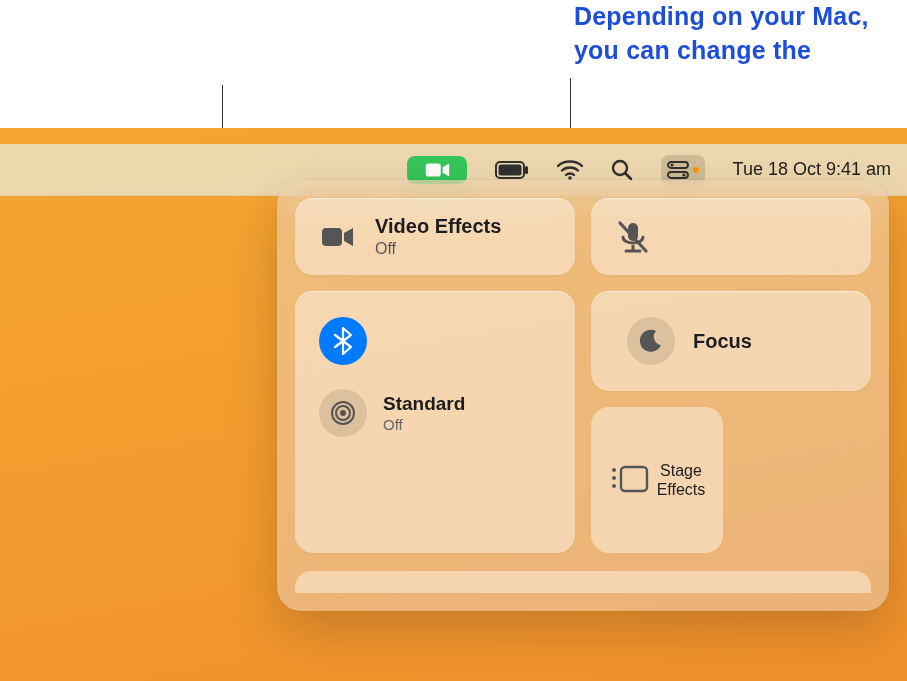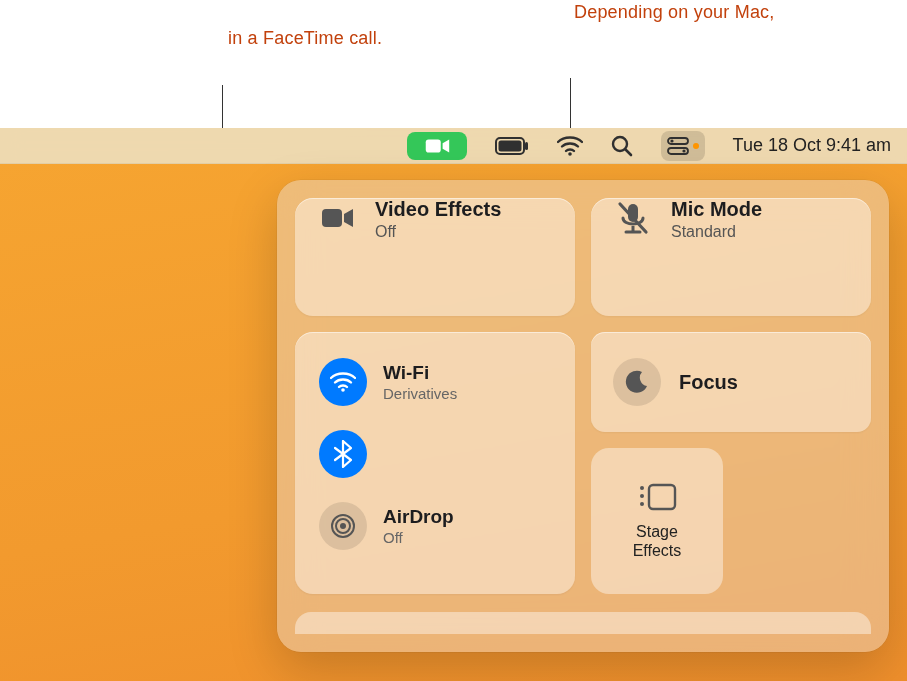--- a/index.html
+++ b/index.html
@@ -1,34 +1,34 @@
 <!DOCTYPE html>
 <html><head>
 <meta charset="utf-8">
 <style>
   * { box-sizing: border-box; margin: 0; padding: 0; }
   html, body { width: 907px; height: 681px; overflow: hidden; font-family: -apple-system, "Helvetica Neue", Arial, sans-serif; }
   body { background: #fff; }
 
   
   .annotations { position: absolute; top: 0; left: 0; width: 907px; height: 128px; }
-  .ann { position: absolute; font-size: 18px; color: #c2410c; line-height: 1.35; letter-spacing: 0.2px; }
+  .ann { position: absolute; font-size: 25px; color: #1d4ed8; line-height: 1.35; letter-spacing: 0.2px; font-weight: bold; }
   .ann1 { left: 228px; top: 26px; width: 260px; }
   .ann2 { left: 574px; top: 0px; width: 310px; }
   .lead { position: absolute; width: 1px; background: #333; }
   .lead1 { left: 222px; top: 85px; height: 45px; }
   .lead2 { left: 570px; top: 78px; height: 128px; }
 
   
   .desktop {
     position: absolute; left: 0; top: 128px; width: 907px; height: 553px;
     background: linear-gradient(170deg, #f6a531 0%, #f29a2e 60%, #ef8f2c 100%);
   }
   .menubar {
-    position: absolute; top: 0; left: 0; right: 0; height: 36px;
+    position: absolute; top: 16px; left: 0; right: 0; height: 52px;
     display: flex; align-items: center; justify-content: flex-end;
     padding-right: 16px; gap: 28px;
     background: rgba(235,240,230,0.7);
     backdrop-filter: blur(10px);
     border-bottom: 1px solid rgba(0,0,0,0.05);
   }
   .mbar-item { display:flex; align-items:center; justify-content:center; height:36px; color:#303030; }
   .mbar-item svg { display:block; }
   .facetime-pill {
     width: 60px; height: 28px; border-radius: 8px;
@@ -48,63 +48,63 @@
     background: rgba(230,220,210,0.45);
     box-shadow: 0 18px 50px rgba(0,0,0,0.18), 0 0 0 0.5px rgba(0,0,0,0.08);
     backdrop-filter: blur(20px);
     display: grid; grid-template-columns: 1fr 1fr; gap: 16px;
   }
   .tile {
     border-radius: 18px; background: rgba(255,255,255,0.42);
     box-shadow: 0 1px 0 rgba(255,255,255,0.5) inset, 0 1px 2px rgba(0,0,0,0.05);
   }
   .effects-tile {
-    height: 118px; display:flex; gap:18px; padding: 0 22px;
+    height: 77px; display:flex; align-items:center; gap:18px; padding: 0 22px;
   }
   .eff-title { font-size: 20px; font-weight: 700; color:#1d1d1f; }
   .eff-sub { font-size: 16px; color:#555; margin-top:2px; }
 
   .conn-tile { height: 262px; padding: 14px 16px; display:flex; flex-direction:column; }
   .conn-row { display:flex; align-items:center; gap:16px; padding: 12px 8px; border-radius:12px; }
   .circle {
     width: 48px; height: 48px; border-radius: 50%;
     display:flex; align-items:center; justify-content:center;
     background: #007aff; color:#fff;
   }
   .circle.off { background: rgba(0,0,0,0.10); color:#555; }
   .conn-title { font-size: 19px; font-weight: 700; color:#1d1d1f; }
   .conn-sub { font-size: 15px; color:#666; margin-top:1px; }
 
-  .focus-tile { height: 100px; display:flex; align-items:center; gap:18px; padding:0 22px;border-radius:14px; }
+  .focus-tile { height: 100px; display:flex; align-items:center; gap:18px; padding:0 36px; }
   .focus-tile .circle { background: rgba(0,0,0,0.10); color:#444; }
 
   .twin { display:grid; grid-template-columns:1fr 1fr; gap:16px; }
   .small-tile {
     height: 146px; border-radius: 18px; background: rgba(255,255,255,0.42);
-    display:flex; flex-direction:column; align-items:center; justify-content:center; gap:8px;
+    display:flex; flex-direction:row; align-items:center; justify-content:center; gap:8px;
     text-align:center; padding:10px;
   }
   .small-tile .label { font-size: 16px; color:#222; line-height:1.2; }
 
   .bottom-strip {
     grid-column: 1 / span 2; height: 22px; border-radius: 16px 16px 0 0;
     background: rgba(255,255,255,0.42); margin-top:2px;
   }
 
   .ico { width:30px; height:30px; }
 </style>
 </head>
 <body>
 
 <div class="annotations">
   <div class="ann ann1">
-    <div>in a FaceTime call.</div>
   </div>
   <div class="ann ann2">
     <div>Depending on your Mac,</div>
+    <div>you can change the</div>
   </div>
   <div class="lead lead1"></div>
   <div class="lead lead2"></div>
 </div>
 
 <div class="desktop">
 
   <div class="menubar">
     <div class="mbar-item">
       <div class="facetime-pill">
@@ -163,58 +163,40 @@
     </div>
 
     <div class="tile effects-tile">
       <svg width="40" height="40" viewBox="0 0 40 40">
         <rect x="15" y="6" width="10" height="18" rx="5" fill="#555"></rect>
         <path d="M10 20 C10 28 30 28 30 20" fill="none" stroke="#555" stroke-width="3" stroke-linecap="round"></path>
         <line x1="20" y1="28" x2="20" y2="34" stroke="#555" stroke-width="3"></line>
         <line x1="13" y1="34" x2="27" y2="34" stroke="#555" stroke-width="3" stroke-linecap="round"></line>
         <line x1="7" y1="6" x2="33" y2="34" stroke="#555" stroke-width="3.2" stroke-linecap="round"></line>
       </svg>
-      <div>
-        <div class="eff-title">Mic Mode</div>
-        <div class="eff-sub">Standard</div>
-      </div>
     </div>
 
     <div class="tile conn-tile">
-      <div class="conn-row">
-        <div class="circle">
-          <svg width="26" height="22" viewBox="0 0 26 22">
-              <path d="M1 7 C7 1 19 1 25 7" fill="none" stroke="#fff" stroke-width="2.4" stroke-linecap="round"></path>
-              <path d="M5 11.5 C9 7.5 17 7.5 21 11.5" fill="none" stroke="#fff" stroke-width="2.4" stroke-linecap="round"></path>
-              <path d="M9 16 C11 14 15 14 17 16" fill="none" stroke="#fff" stroke-width="2.4" stroke-linecap="round"></path>
-              <circle cx="13" cy="19" r="1.8" fill="#fff"></circle>
-            </svg>
-        </div>
-        <div>
-          <div class="conn-title">Wi-Fi</div>
-          <div class="conn-sub">Derivatives</div>
-        </div>
-      </div>
       <div class="conn-row">
         <div class="circle">
           <svg width="18" height="28" viewBox="0 0 18 28">
               <path d="M9 1 V27 L17 20 L1 8 M9 1 L17 8 L1 20" fill="none" stroke="#fff" stroke-width="2.2" stroke-linejoin="round" stroke-linecap="round"></path>
             </svg>
         </div>
       </div>
       <div class="conn-row">
         <div class="circle off">
           <svg width="28" height="28" viewBox="0 0 28 28">
               <circle cx="14" cy="14" r="3" fill="#555"></circle>
               <circle cx="14" cy="14" r="7" fill="none" stroke="#555" stroke-width="2"></circle>
               <circle cx="14" cy="14" r="11" fill="none" stroke="#555" stroke-width="2"></circle>
             </svg>
         </div>
         <div>
-          <div class="conn-title">AirDrop</div>
+          <div class="conn-title">Standard</div>
           <div class="conn-sub">Off</div>
         </div>
       </div>
     </div>
 
     <div style="display:flex;flex-direction:column;gap:16px;">
       <div class="tile focus-tile">
         <div class="circle">
           <svg width="26" height="26" viewBox="0 0 26 26">
               <path d="M18 3 A11 11 0 1 0 23 17 A8.5 8.5 0 0 1 18 3 Z" fill="#555"></path>

